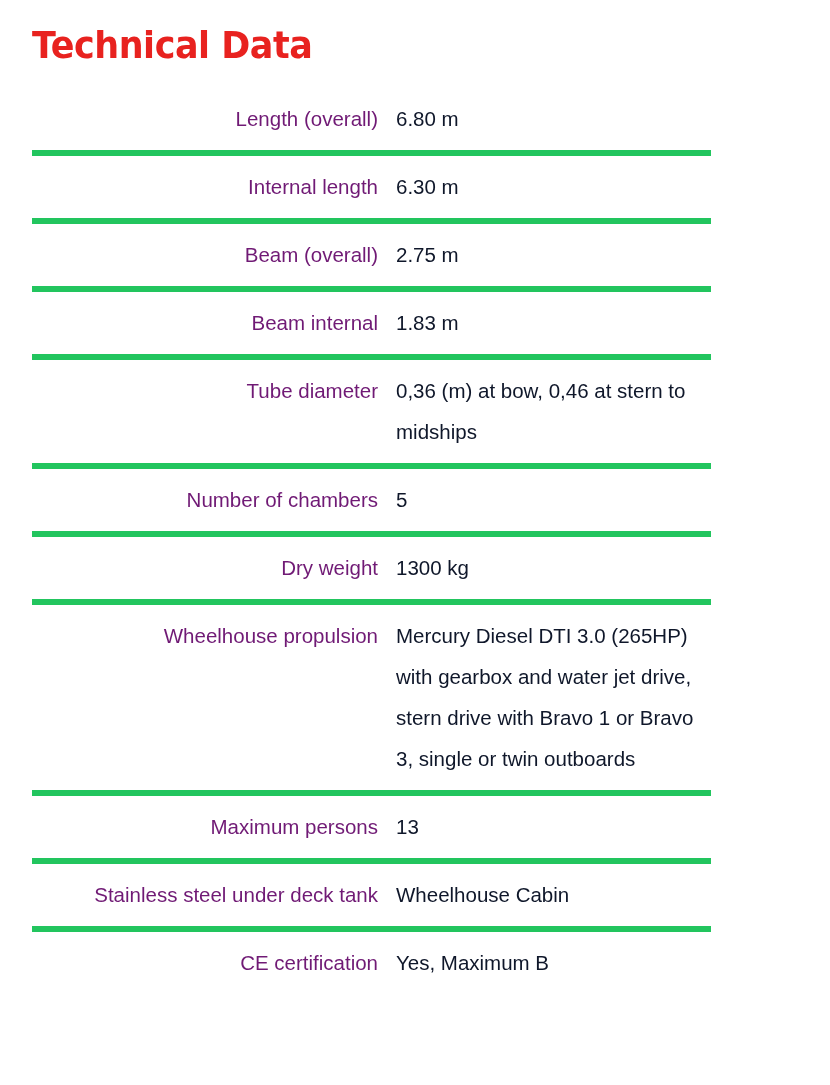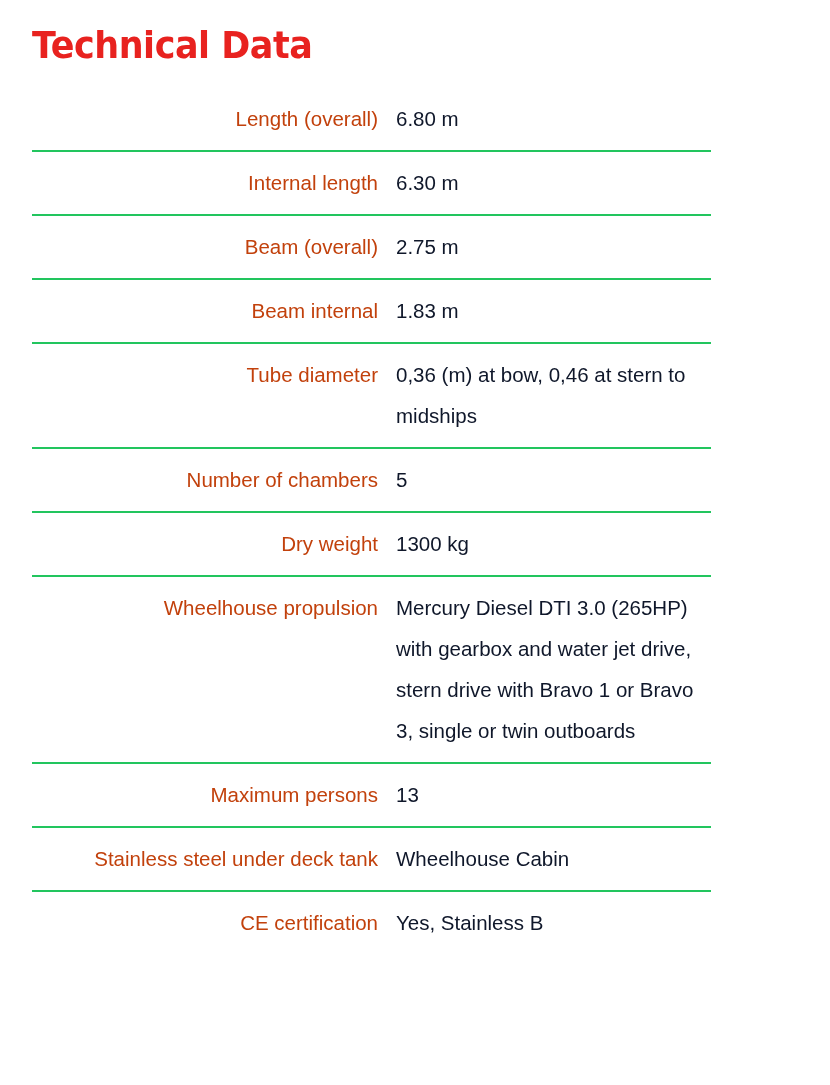--- a/index.html
+++ b/index.html
@@ -32,33 +32,33 @@
     transform: scaleX(0.92);
     transform-origin: left center;
     white-space: nowrap;
   }
   table.spec-table {
     border-collapse: collapse;
     width: 678px;
     table-layout: fixed;
   }
   table.spec-table tr + tr > td {
-    border-top: 2px solid #22c55e;
+    border-top: 6px solid #22c55e;
   }
   td.spec-label,
   td.spec-value {
     font-size: 20.5px;
     line-height: 41px;
     vertical-align: top;
     padding: 10px 0 11px 0;
   }
   td.spec-label {
     width: 346px;
     text-align: right;
-    color: #c2410c;
+    color: #701a75;
     padding-right: 17px;
   }
   td.spec-value {
     width: 315px;
     color: #0f172a;
     padding-left: 1px;
   }
 </style>
 </head>
 <body>
@@ -104,18 +104,18 @@
       <tr>
         <td class="spec-label">Maximum persons</td>
         <td class="spec-value">13</td>
       </tr>
       <tr>
         <td class="spec-label">Stainless steel under deck tank</td>
         <td class="spec-value">Wheelhouse Cabin</td>
       </tr>
       <tr>
         <td class="spec-label">CE certification</td>
-        <td class="spec-value">Yes, Stainless B</td>
+        <td class="spec-value">Yes, Maximum B</td>
       </tr>
     </tbody>
   </table>
 
 </div>
 
 </body></html>

